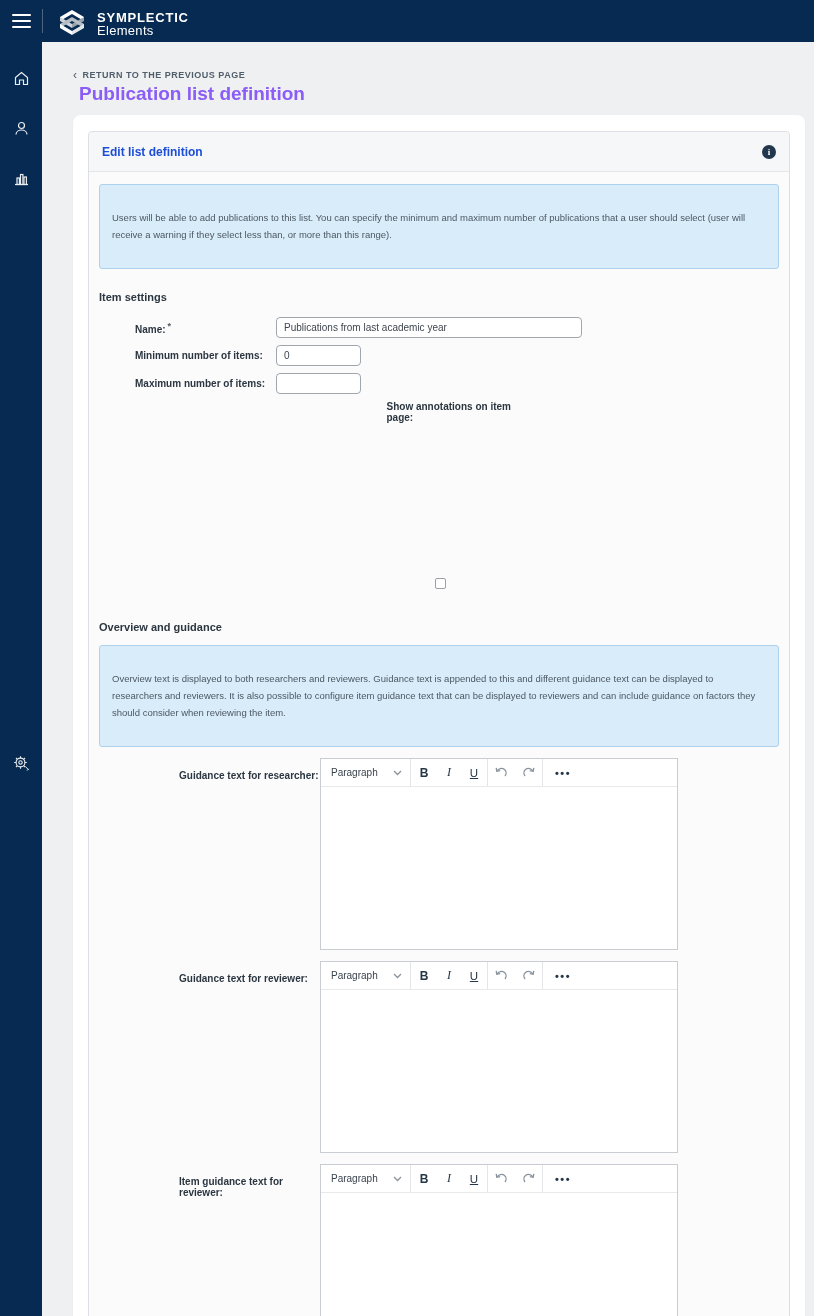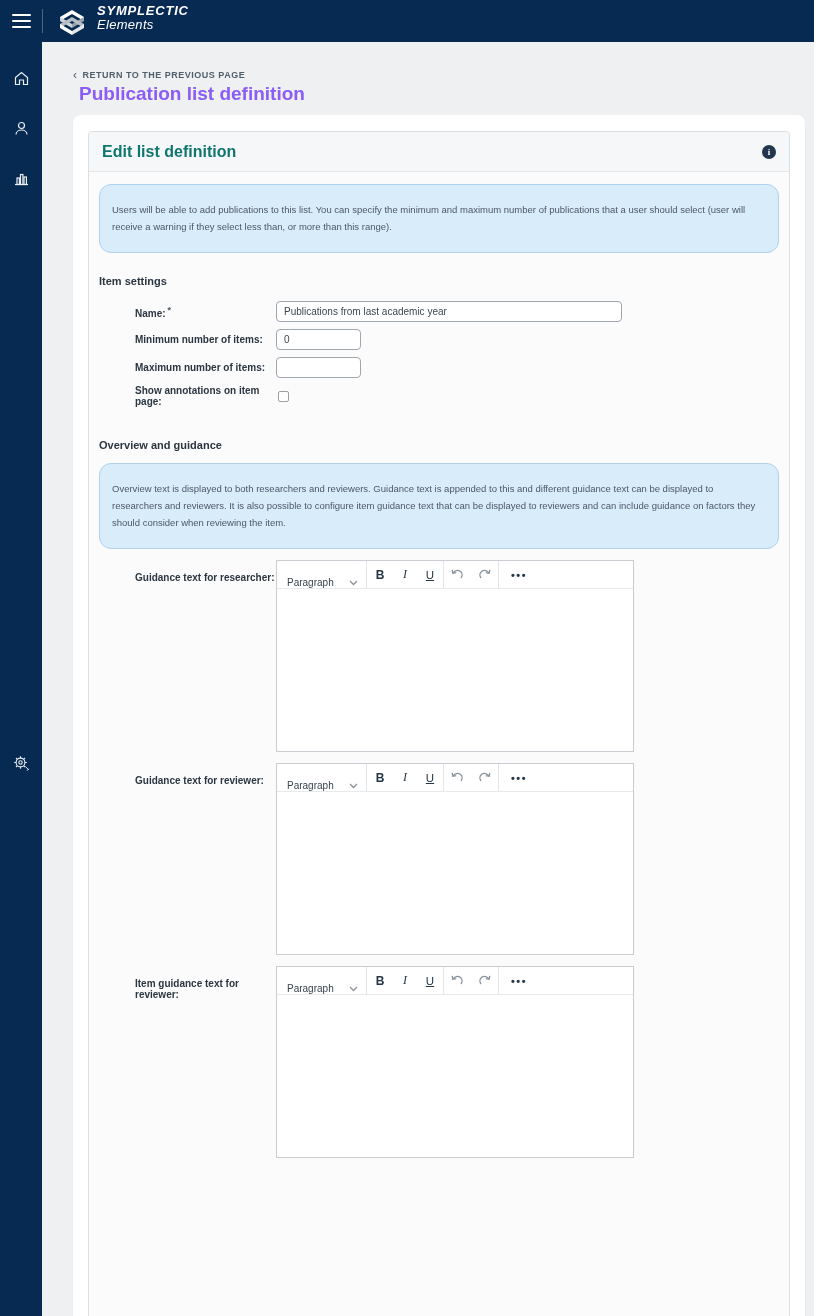--- a/index.html
+++ b/index.html
@@ -6,21 +6,21 @@
   html,body { width:814px; height:1316px; overflow:hidden; }
   body { font-family:"Liberation Sans", sans-serif; background:#eef0f1; position:relative; }
 
   
   .app-header { position:absolute; top:0; left:0; width:814px; height:42px;
     background:#062a52; display:flex; align-items:center; z-index:10; }
   .hamburger { width:42px; height:42px; display:flex; flex-direction:column;
     justify-content:center; align-items:center; gap:4px; cursor:pointer; }
   .hamburger span { display:block; width:19px; height:2px; background:#ffffff; border-radius:1px; }
   .header-divider { width:1px; height:24px; background:rgba(255,255,255,.28); }
-  .logo-wrap { display:flex; align-items:flex-start; margin-left:12px; gap:8px;font-style:italic; }
+  .logo-wrap { display:flex; align-items:flex-end; margin-left:12px; gap:8px; }
   .wordmark { color:#ffffff; line-height:1.05; }
   .wordmark .top { font-size:13px; font-weight:bold; letter-spacing:.8px; }
   .wordmark .bottom { font-size:13px; font-weight:300; letter-spacing:.3px; }
 
   
   .sidebar { position:absolute; top:42px; left:0; width:42px; height:1274px;
     background:#062a52; }
   .side-icon { width:42px; height:34px; display:flex; align-items:center;
     justify-content:center; cursor:pointer; opacity:.92; }
   .side-icon.first { margin-top:19px; }
@@ -34,54 +34,54 @@
   .breadcrumb .chev { font-size:12px; line-height:9px; font-weight:400; }
   .page-title { position:absolute; left:29px; top:41px; font-size:19px; font-weight:600; color:#8b5cf6;margin-left:8px; }
 
   .card { position:absolute; left:31px; top:73px; width:732px; height:1252px;
     background:#ffffff; border-radius:8px; box-shadow:0 1px 2px rgba(0,0,0,.06); padding:16px 15px; }
 
   .panel { border:1px solid #dcdfe3; border-radius:4px; background:#fbfbfc; height:100%; }
   .panel-header { height:40px; background:#f6f7f8; border-bottom:1px solid #e4e6e9;
     border-radius:4px 4px 0 0; display:flex; align-items:center; justify-content:space-between;
     padding:0 13px; }
-  .panel-title { font-size:16px; font-weight:700; color:#0f766e; }
+  .panel-title { font-size:12px; font-weight:700; color:#1d4ed8; }
   .info-badge { width:14px; height:14px; border-radius:50%; background:#22374e; color:#ffffff;
     font-size:9px; font-weight:700; display:flex; align-items:center; justify-content:center;
     font-family:"Liberation Serif", serif; cursor:pointer; }
 
   .panel-body { padding:12px 10px 60px 10px; }
 
-  .banner { background:#d9ecfa; border:1px solid #aed2ee; border-radius:12px;
-    padding:17px 12px; font-size:9.5px; line-height:1.75; color:#4c5862; }
+  .banner { background:#d9ecfa; border:1px solid #aed2ee; border-radius:3px;
+    padding:25px 12px; font-size:9.5px; line-height:1.75; color:#4c5862; }
 
   .section-heading { font-size:11px; font-weight:600; color:#2b3640; margin-top:22px; margin-bottom:14px; }
   .section-heading.second { margin-top:32px; margin-bottom:12px; }
 
   .form-row { display:flex; align-items:center; margin-bottom:7px; }
   .form-row.top-align { align-items:flex-start; }
   .form-label { width:177px; flex:0 0 177px; font-size:10px; font-weight:600; color:#2b3640;padding-left:36px; }
   .form-label .req { font-size:9px; color:#4c5862; vertical-align:super; margin-left:2px; }
   .form-row.top-align .form-label { padding-top:12px; }
   .txt-input { height:21px; border:1px solid #9fa6ad; border-radius:4px; background:#ffffff;
     font-family:"Liberation Sans", sans-serif; font-size:10px; color:#3e464e; padding:0 7px; outline:none; }
-  .w-name { width:346px; } .w-abbr { width:143px; } .w-num { width:85px; }
+  .w-name { width:306px; } .w-abbr { width:143px; } .w-num { width:85px; }
   .checkbox { width:11px; height:11px; border:1px solid #9aa0a6; border-radius:2px;
     background:#ffffff; appearance:none; -webkit-appearance:none; margin-left:2px; cursor:pointer; }
-  .cb-row { margin-top:4px; margin-bottom:0; }
+  .cb-row { margin-top:4px; margin-bottom:0;flex-direction:column; }
 
   .overview-row { margin-top:17px; margin-bottom:0; }
   .overview-textarea { width:358px; height:160px; border:1px solid #c3c8cc; border-radius:4px;
     background:#ffffff; resize:vertical; font-family:"Liberation Sans", sans-serif; font-size:10px;
     color:#3e464e; padding:6px 7px; outline:none; }
 
   .editor-row { margin-top:11px; margin-bottom:0; }
-  .editor-row .form-label { padding-top:8px; }
+  .editor-row .form-label { padding-top:8px;margin-left:44px; }
   .rte { width:358px; border:1px solid #c9cdd1; background:#ffffff; }
-  .rte-toolbar { height:28px; display:flex; align-items:flex-end; border-bottom:1px solid #e7e9eb; }
+  .rte-toolbar { height:28px; display:flex; align-items:center; border-bottom:1px solid #e7e9eb; }
   .tb-para { display:flex; align-items:center; justify-content:space-between;
     width:89px; padding:0 8px 0 10px; cursor:pointer; }
   .tb-para .pname { font-size:10px; color:#39434d; }
   .tb-sep { width:1px; height:27px; background:#e3e5e8; }
   .tb-btn { height:27px; display:flex; align-items:center; justify-content:center; cursor:pointer; }
   .tb-b { width:26px; font-size:12px; font-weight:800; color:#253646; }
   .tb-i { width:24px; font-size:12px; font-style:italic; font-weight:500; color:#253646;
     font-family:"Liberation Serif", serif; }
   .tb-u { width:26px; font-size:11.5px; font-weight:500; color:#253646; text-decoration:underline; }
   .tb-undo, .tb-redo { width:27px; color:#89939d; }

